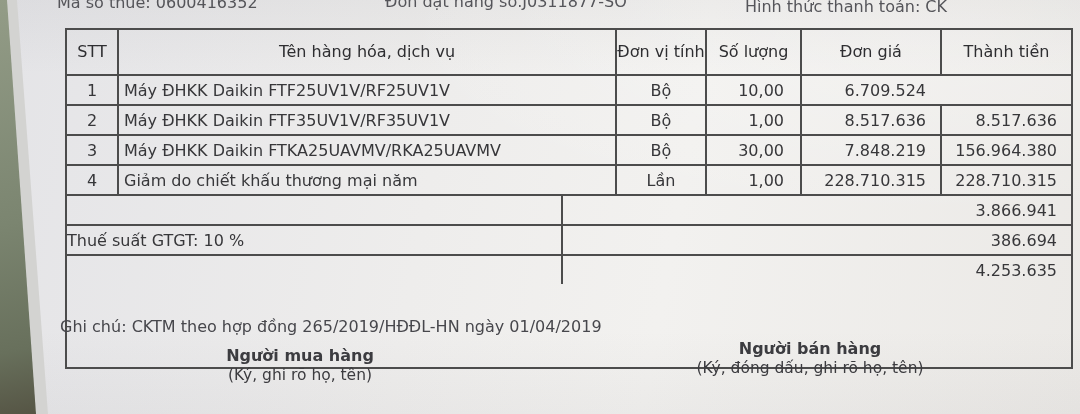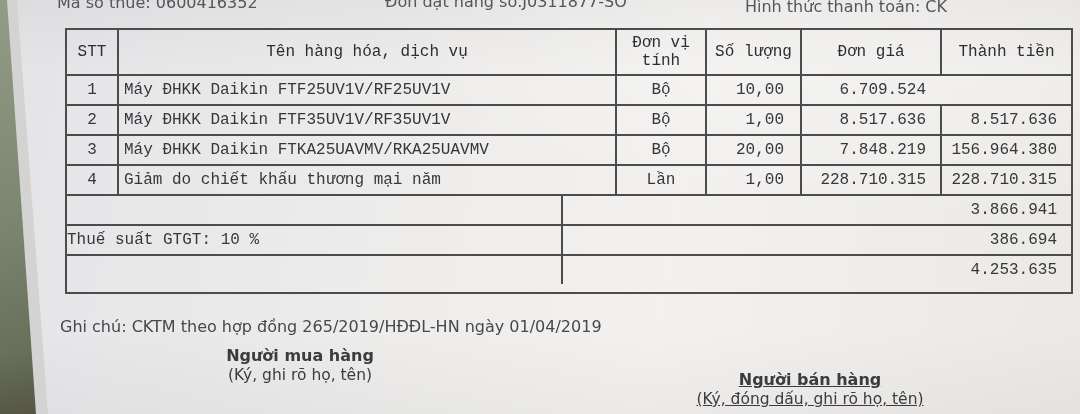--- a/index.html
+++ b/index.html
@@ -32,23 +32,23 @@
   .content{position:absolute;inset:0;color:#3a3a3a;}
 
   
   .topline span{position:absolute;font-size:16px;color:#55555a;white-space:nowrap;}
   .tl-tax{left:57px;top:-7px;}
   .tl-order{left:385px;top:-8px;}
   .tl-pay{left:745px;top:-3px;color:#4c4c52;}
 
   
   .invoice-table{
-    position:absolute;left:65px;top:28px;width:1008px;height:266px;
+    position:absolute;left:65px;top:28px;width:1008px;height:341px;
     border:2px solid #4c4c4c;box-sizing:border-box;
-    font-size:16px;color:#37373a;font-family:Liberation Mono, monospace;
+    font-size:16px;color:#37373a;
   }
   .t-row{display:flex;box-sizing:border-box;border-top:2px solid #4c4c4c;}
   .t-row:first-child{border-top:none;}
   .cell{box-sizing:border-box;display:flex;align-items:center;border-left:2px solid #4c4c4c;overflow:hidden;}
   .cell:first-child{border-left:none;}
   .c-stt{width:50px;justify-content:center;}
   .c-name{width:498px;padding-left:5px;}
   .c-unit{width:90px;justify-content:center;text-align:center;}
   .c-qty{width:95px;justify-content:flex-end;padding-right:16px;}
   .c-price{width:140px;justify-content:flex-end;padding-right:14px;}
@@ -59,21 +59,21 @@
   .r-sum{height:30px;}
   .sum-left{flex:1;position:relative;display:flex;align-items:center;}
   .r-words{flex:1;position:relative;display:flex;align-items:center;padding-left:11px;
            font-style:italic;color:#3f3f42;}
   .words-vline{position:absolute;left:873px;top:0;bottom:0;width:2px;background:#4c4c4c;}
 
   .note{position:absolute;left:60px;top:317px;font-size:16px;color:#47474c;white-space:nowrap;}
 
   .sig{position:absolute;text-align:center;color:#3c3c40;}
   .sig-buyer{left:170px;top:346px;width:260px;}
-  .sig-seller{left:660px;top:370px;width:300px;text-decoration:underline;}
+  .sig-seller{left:660px;top:339px;width:300px;}
   .sig .sig-title{font-weight:bold;font-size:16px;}
   .sig .sig-sub{font-size:15.5px;margin-top:1px;}
 </style>
 </head>
 <body>
 
 <div class="photo">
   <div class="under-sheet"></div>
   <div class="paper"></div>
 
@@ -110,21 +110,21 @@
         <div class="cell c-unit">Bộ</div>
         <div class="cell c-qty">1,00</div>
         <div class="cell c-price">8.517.636</div>
         <div class="cell c-amt">8.517.636</div>
       </div>
 
       <div class="t-row r-item">
         <div class="cell c-stt">3</div>
         <div class="cell c-name">Máy ĐHKK Daikin FTKA25UAVMV/RKA25UAVMV</div>
         <div class="cell c-unit">Bộ</div>
-        <div class="cell c-qty">20,00</div>
+        <div class="cell c-qty">30,00</div>
         <div class="cell c-price">7.848.219</div>
         <div class="cell c-amt">156.964.380</div>
       </div>
 
       <div class="t-row r-item">
         <div class="cell c-stt">4</div>
         <div class="cell c-name">Giảm do chiết khấu thương mại năm</div>
         <div class="cell c-unit">Lần</div>
         <div class="cell c-qty">1,00</div>
         <div class="cell c-price">228.710.315</div>

